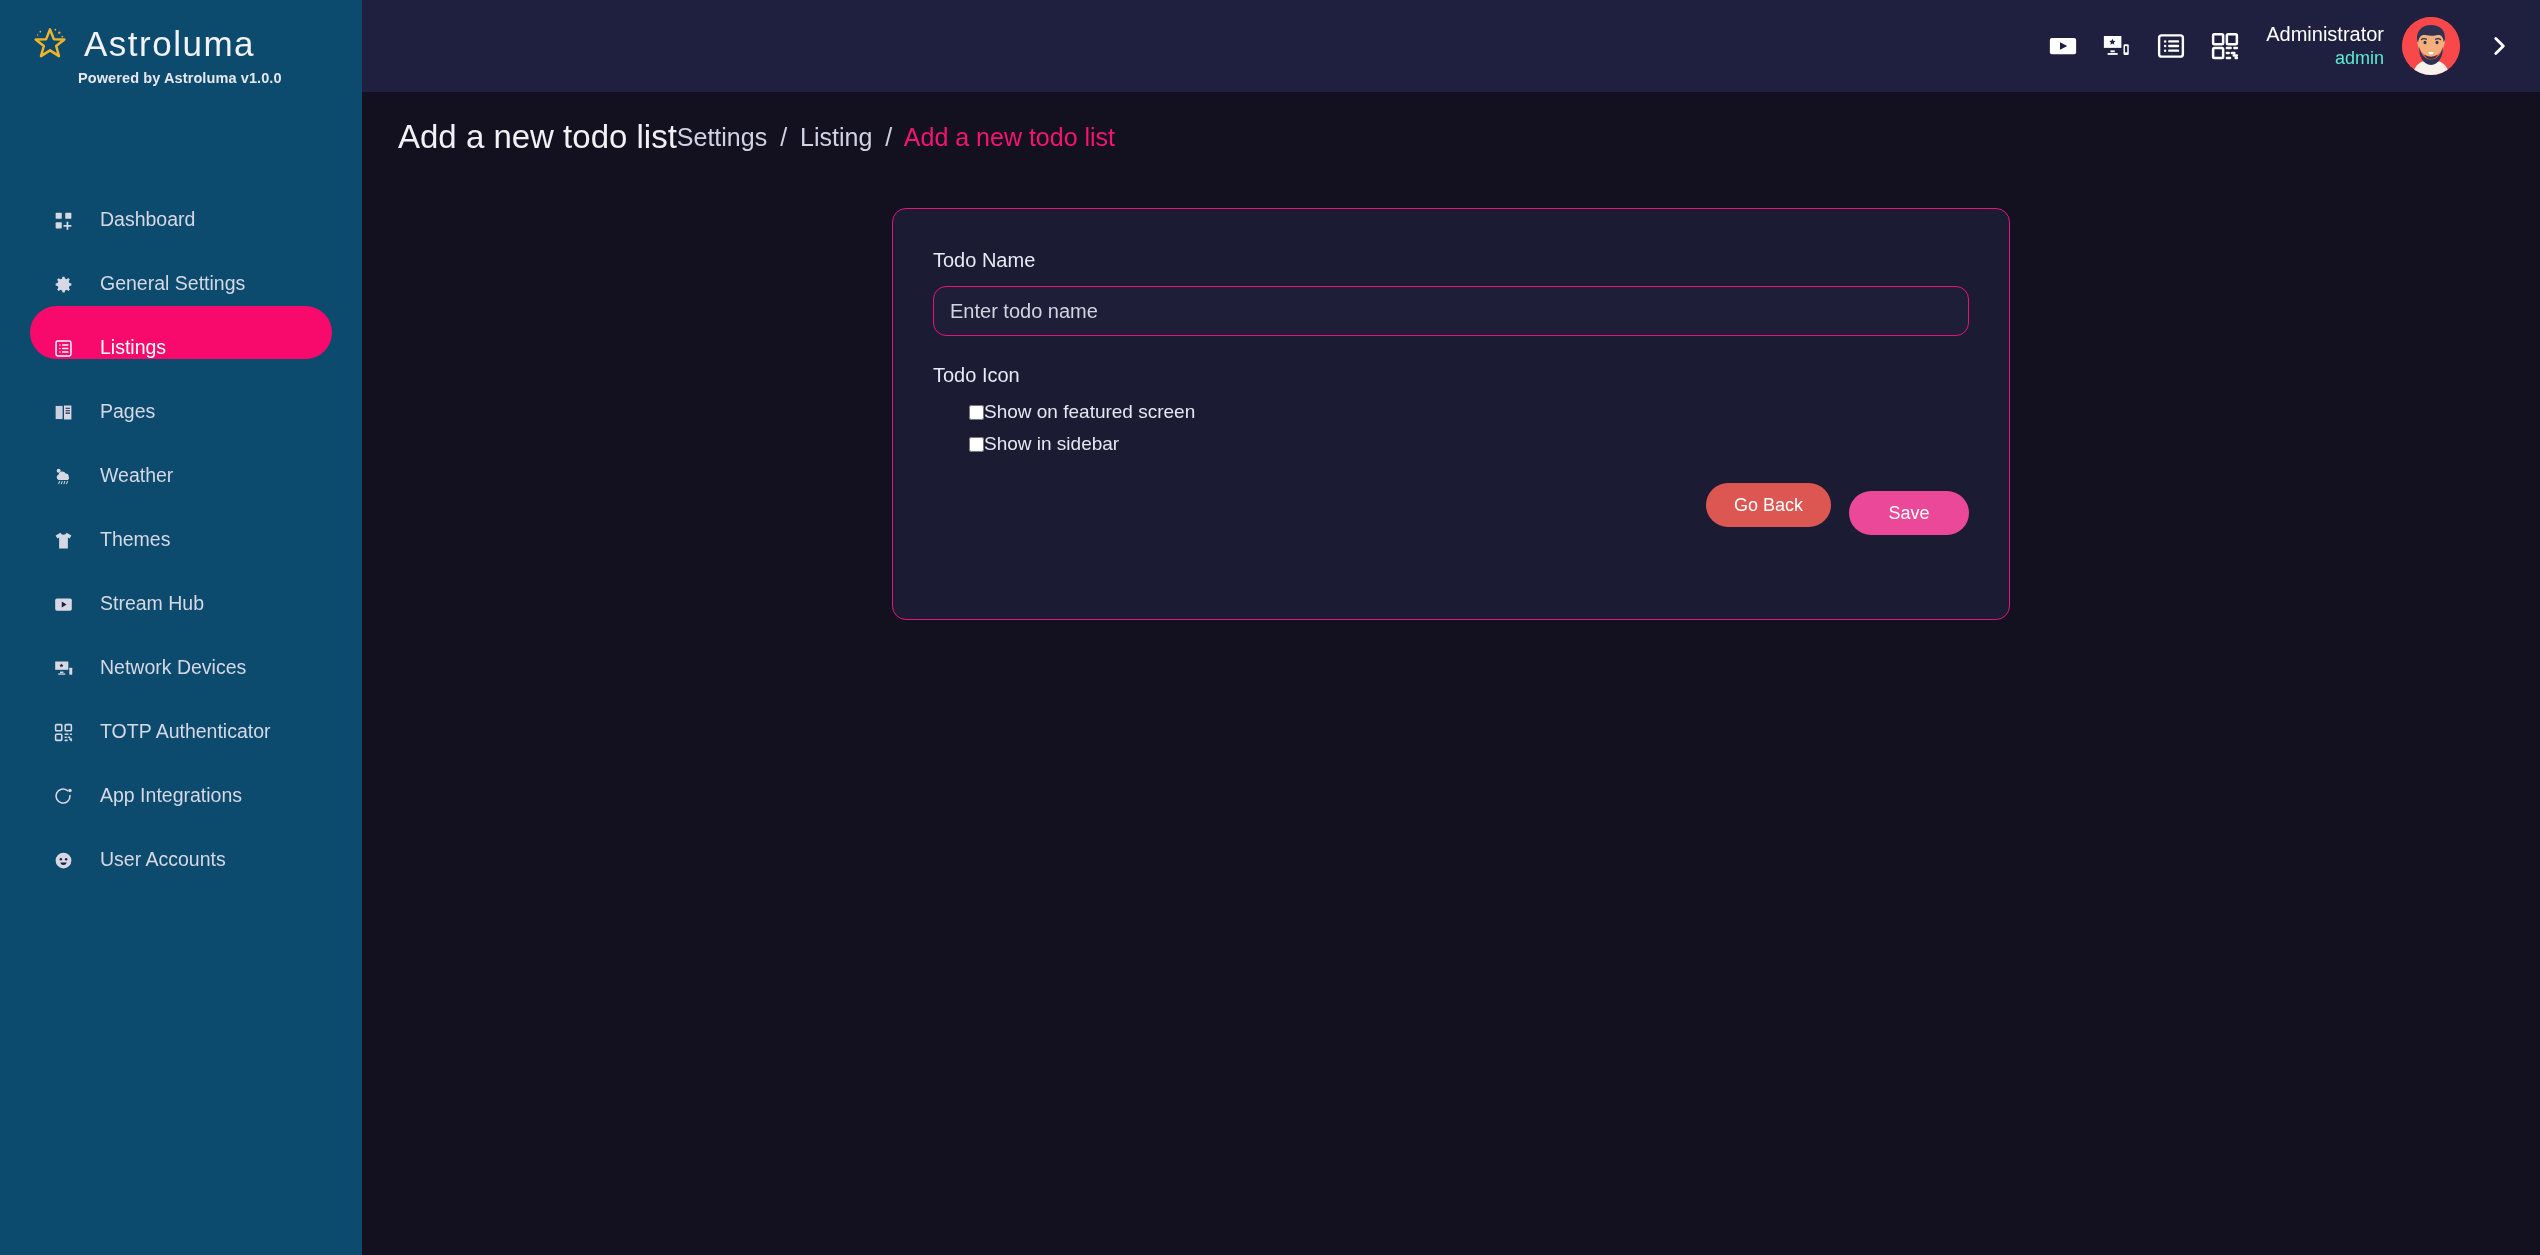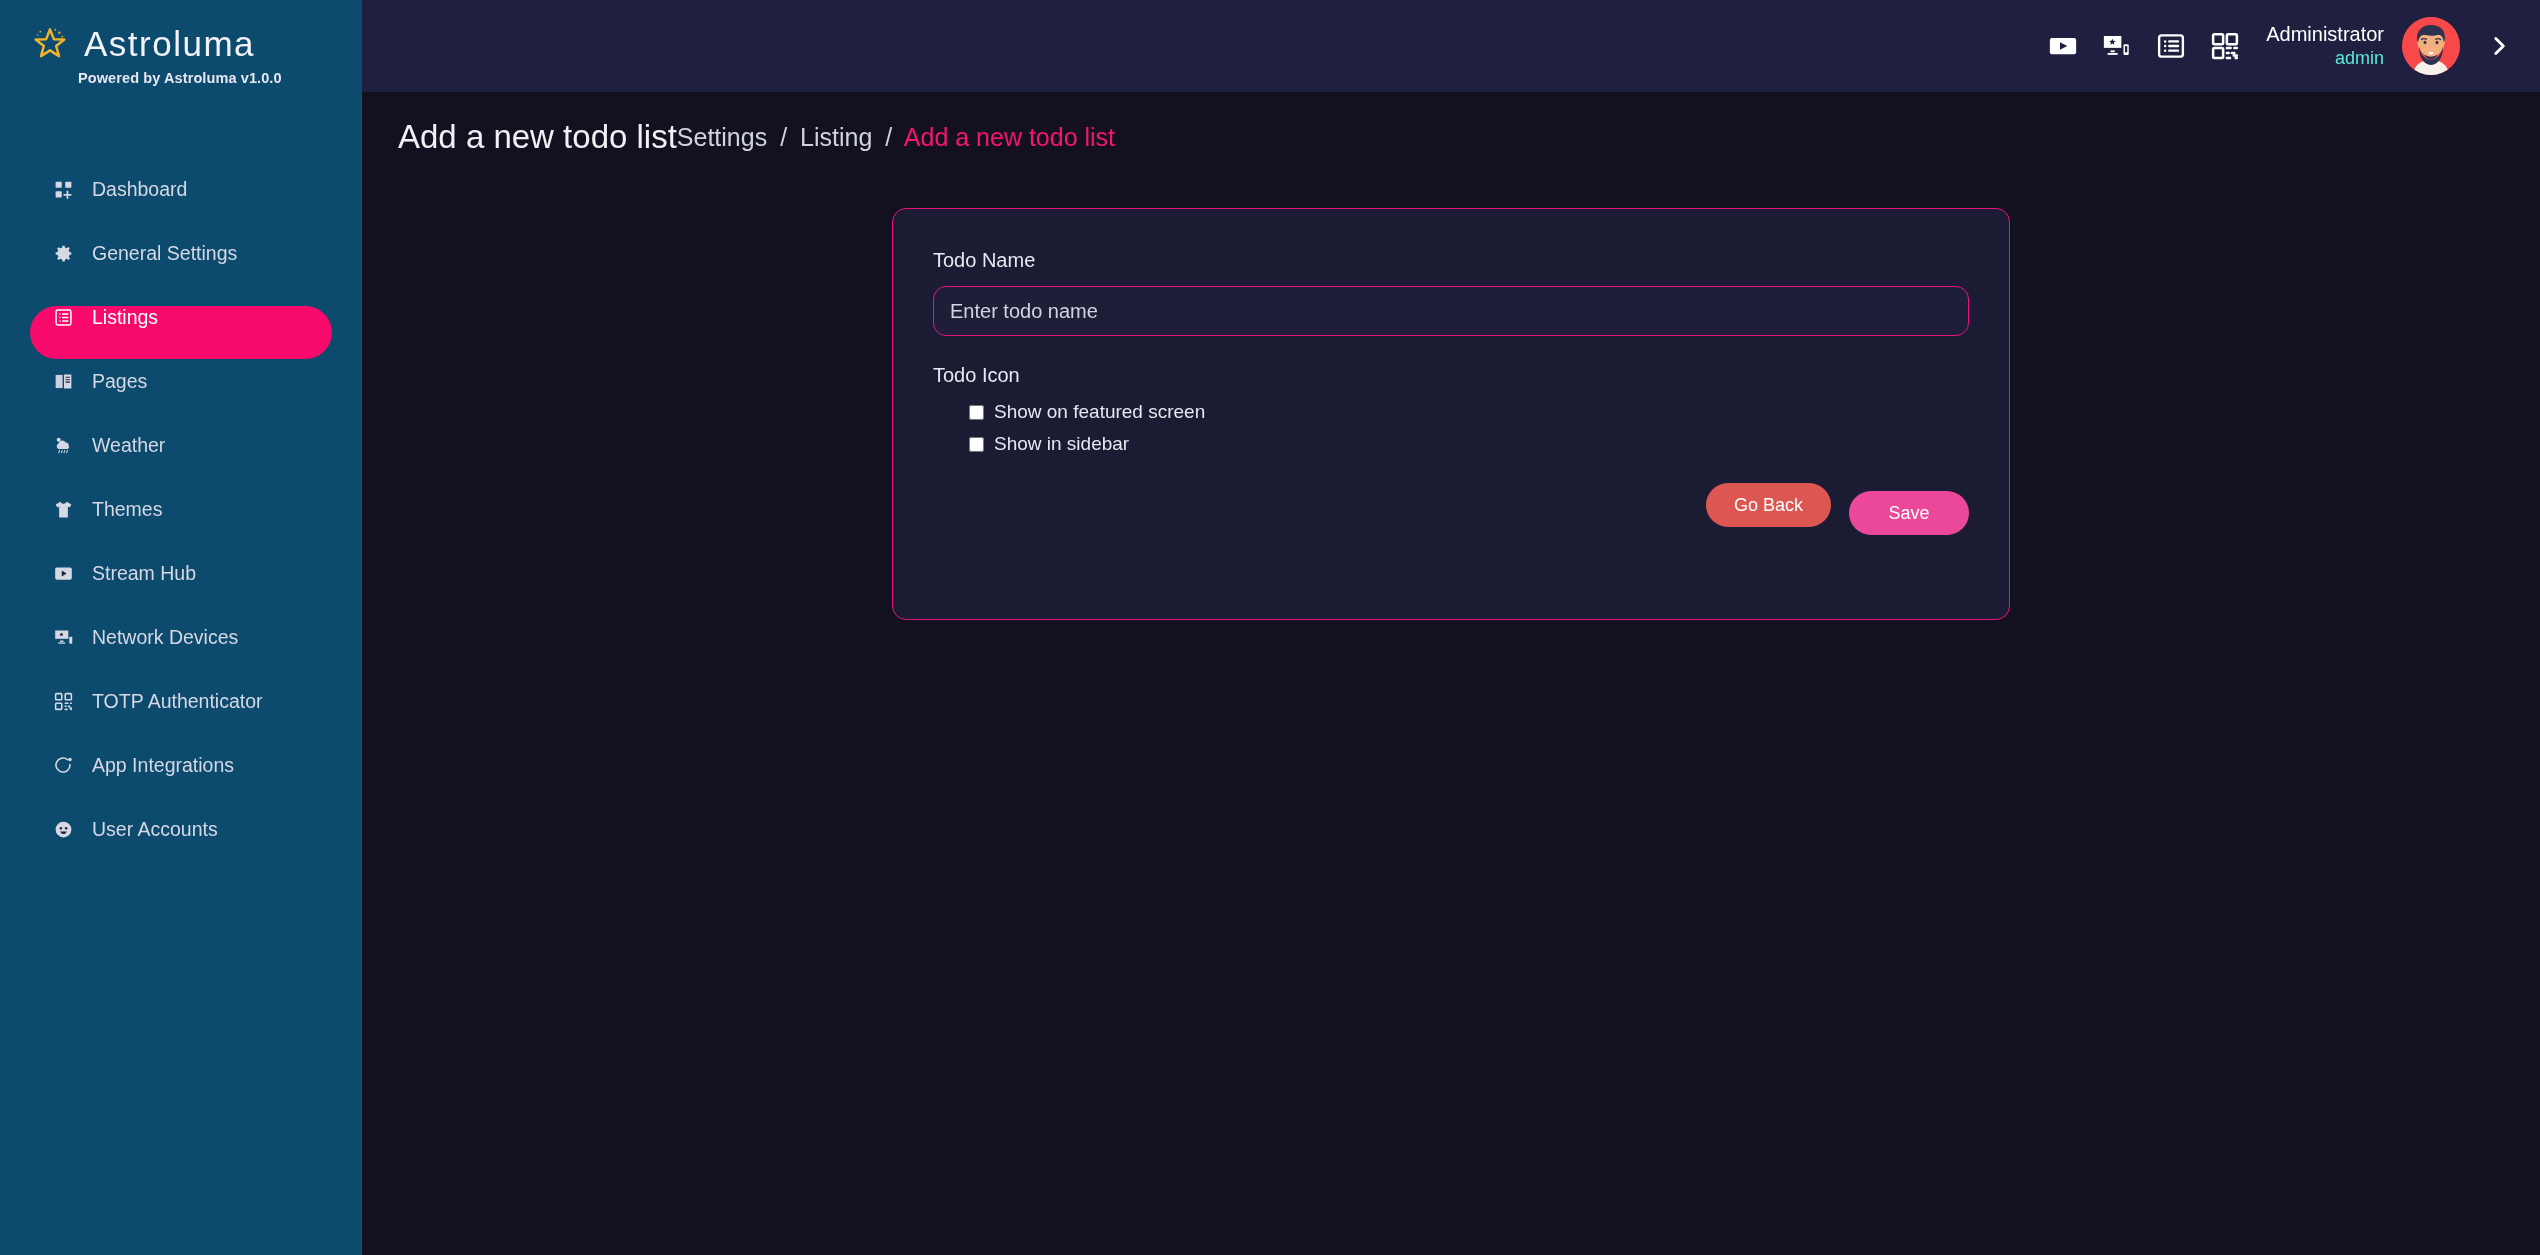--- a/index.html
+++ b/index.html
@@ -34,22 +34,22 @@
     font-size: 14.5px;
     color: #e7e7f0;
     margin: 6px 0 0 48px;
     font-weight: 600;
     letter-spacing: .1px;
   }
 
   .nav { margin-top: 86px; padding: 0 30px; }
   .nav-item {
     display: flex;
-    align-items: flex-start;
-    gap: 18px;
+    align-items: flex-end;
+    gap: 26px;
     height: 53px;
     padding: 0 22px;
     border-radius: 30px;
     color: #d6d8e4;
     font-size: 19.5px;
     margin-bottom: 0px;
     cursor: pointer;
   }
   .nav-item.active {
     background: #f80a6c;
@@ -132,21 +132,21 @@
     border-radius: 13px;
     color: #d7d9e6;
     font-size: 20px;
     padding: 0 16px;
     font-family: "Liberation Sans", sans-serif;
     outline: none;
     margin-bottom: 28px;
   }
   .field-input::placeholder { color: #d2d4e2; }
 
-  .check-row { display: flex; align-items: center; gap: 10px; margin-bottom: 10px; padding-left: 36px; }
+  .check-row { display: flex; align-items: center; gap: 0; margin-bottom: 10px; padding-left: 36px; }
   .check-row input[type=checkbox] {
     width: 15px; height: 15px; margin: 0; accent-color: #ffffff; cursor: pointer;
   }
   .check-label { font-size: 19px; color: #e6e7f0; cursor: pointer; }
 
   .btn-row { display: flex; justify-content: flex-end; gap: 18px; margin-top: 28px; }
   .btn {
     border: none; border-radius: 22px; height: 44px;
     font-size: 18px; color: #ffffff; cursor: pointer;
     font-family: "Liberation Sans", sans-serif;

